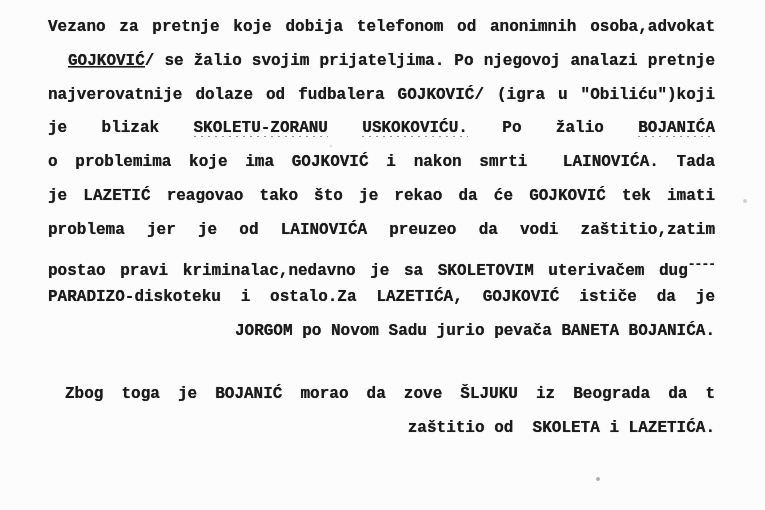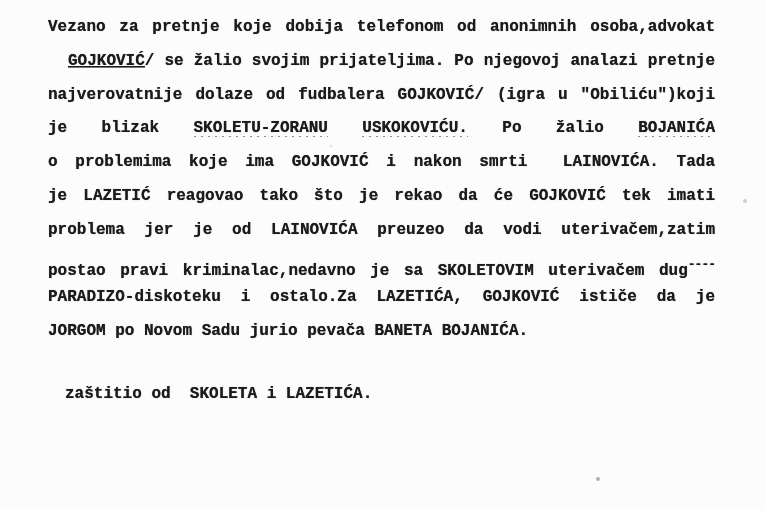--- a/index.html
+++ b/index.html
@@ -26,21 +26,21 @@
     font-size: 16px;
     color: var(--ink);
     text-shadow: 0 0 0.7px rgba(27,27,27,0.85);
   }
   .paragraph { margin: 0; }
   .paragraph-indent { margin-left: 17px; margin-top: 29px; }
   .line {
     height: 33.8px;
     line-height: 33.8px;
     white-space: nowrap;
-    text-align: left;
+    text-align: right;
   }
   .line.justify {
     white-space: normal;
     text-align: justify;
     text-align-last: justify;
   }
   .seg { white-space: inherit; }
   
   .u-solid {
     background-image: linear-gradient(var(--ink), var(--ink));
@@ -82,21 +82,22 @@
 
 <div class="page">
   <div class="specks"></div>
 <div class="paragraph">
       <div class="line justify"><span class="seg">Vezano za pretnje koje dobija telefonom od anonimnih osoba,advokat</span></div>
       <div class="line justify"><span class="seg u-solid">GOJKOVIĆ</span><span class="seg">/ se žalio svojim prijateljima. Po njegovoj analazi pretnje</span></div>
       <div class="line justify"><span class="seg">najverovatnije dolaze od fudbalera GOJKOVIĆ/ (igra u "Obiliću")koji</span></div>
       <div class="line justify"><span class="seg">je blizak </span><span class="seg u-dotted">SKOLETU-ZORANU</span><span class="seg"> </span><span class="seg u-dotted">USKOKOVIĆU.</span><span class="seg"> Po žalio </span><span class="seg u-dotted">BOJANIĆA</span></div>
       <div class="line justify"><span class="seg">o problemima koje ima GOJKOVIĆ i nakon smrti&nbsp; LAINOVIĆA. Tada</span></div>
       <div class="line justify"><span class="seg">je LAZETIĆ reagovao tako što je rekao da će GOJKOVIĆ tek imati</span></div>
-      <div class="line justify"><span class="seg">problema jer je od LAINOVIĆA preuzeo da vodi uterivačem,zatim</span></div>
+      <div class="line justify"><span class="seg">problema jer je od LAINOVIĆA preuzeo da vodi zaštitio,zatim</span></div>
       <div class="line justify"><span class="seg">postao pravi kriminalac,nedavno je sa SKOLETOVIM uterivačem dug</span><span class="seg sup">----</span></div>
       <div class="line justify"><span class="seg">PARADIZO-diskoteku i ostalo.Za LAZETIĆA, GOJKOVIĆ ističe da je</span></div>
       <div class="line"><span class="seg">JORGOM po Novom Sadu jurio pevača BANETA BOJANIĆA.</span></div>
     </div>
     <div class="paragraph paragraph-indent">
+      <div class="line justify"><span class="seg">Zbog toga je BOJANIĆ morao da zove ŠLJUKU iz Beograda da t</span></div>
       <div class="line"><span class="seg">zaštitio od&nbsp; SKOLETA i LAZETIĆA.</span></div>
     </div>
   </div>
 
 </body></html>

